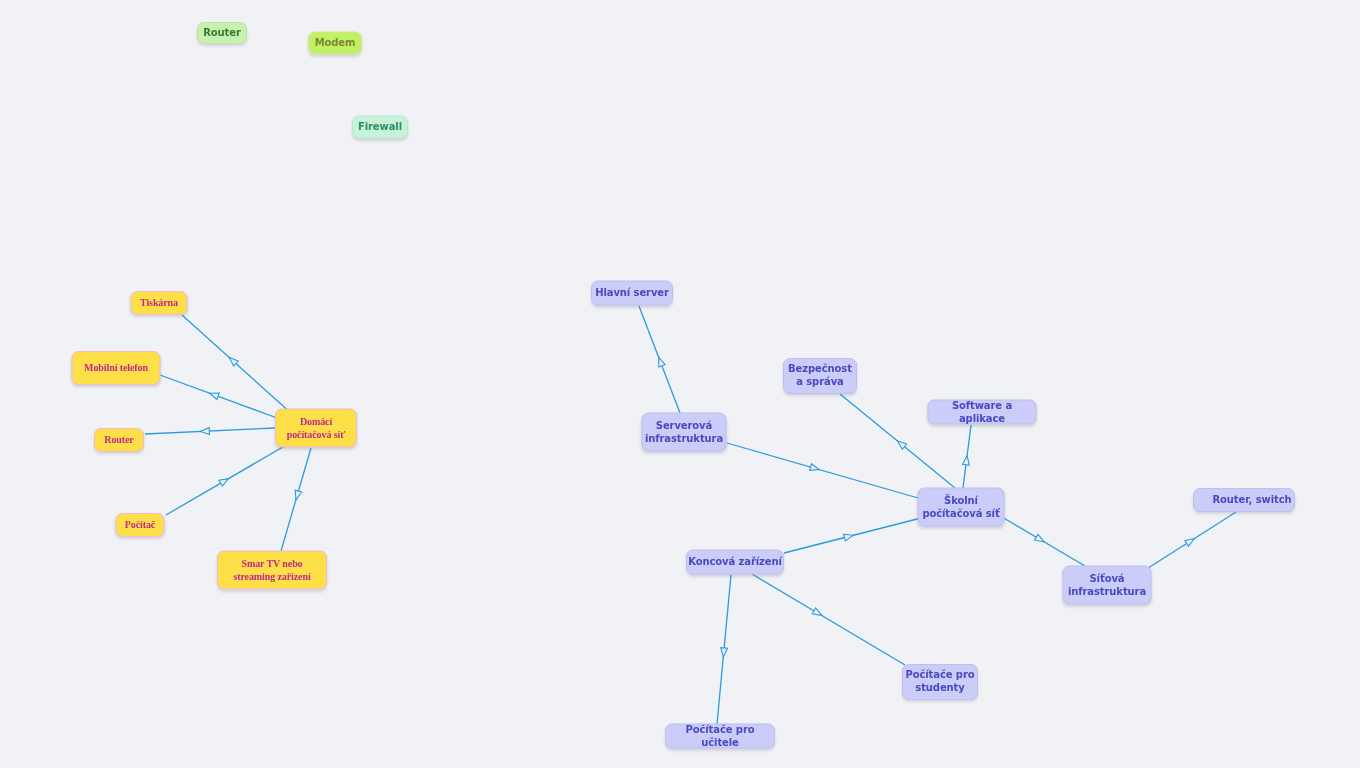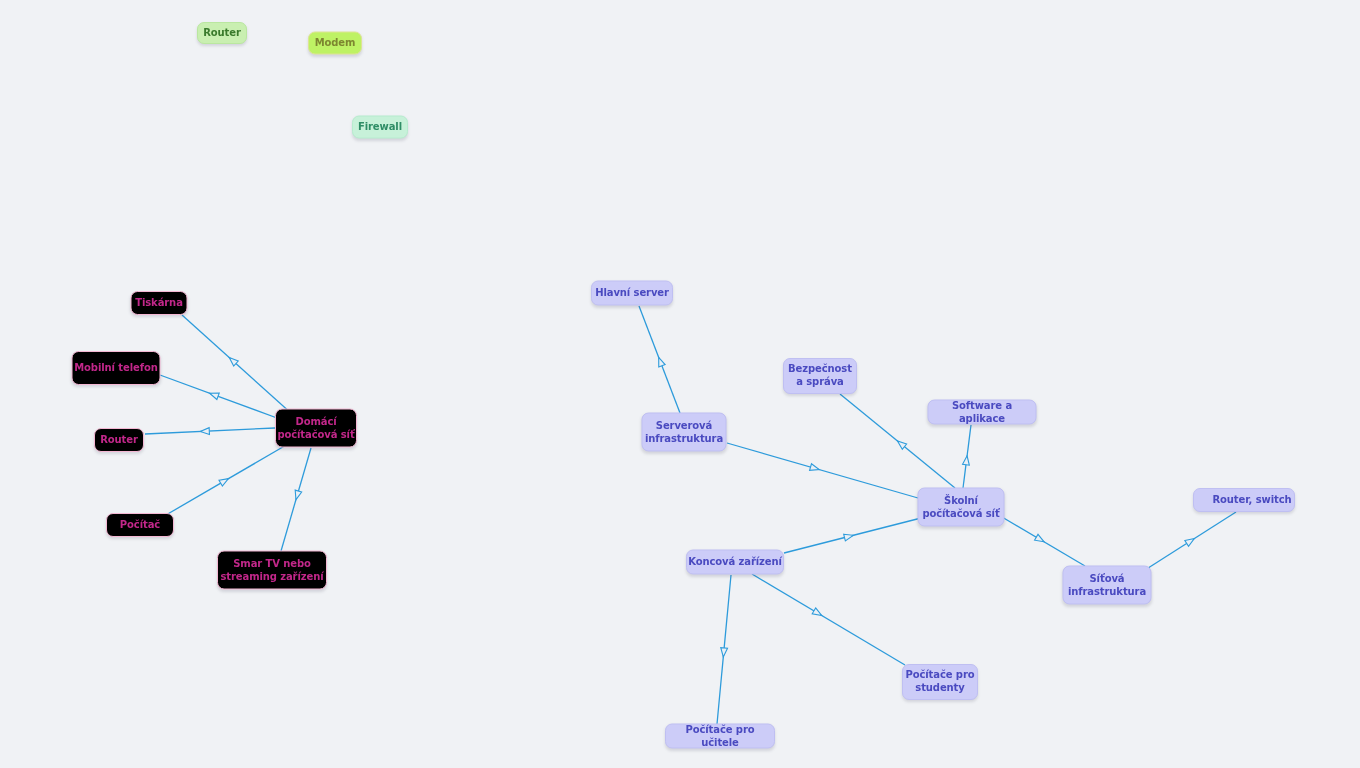--- a/index.html
+++ b/index.html
@@ -20,21 +20,21 @@
     border-radius:7px;
     font-weight:bold;
     line-height:1.28;
     letter-spacing:-0.1px;
     white-space:pre-line;
     box-shadow:0 2px 3px rgba(60,60,90,0.16);
     cursor:pointer;
     user-select:none;
     transform:translate(-50%,-50%);
   }
-  .node.pink{ background:#000000; color:#c2278a; border:1px solid #f4b7d3; }
+  .node.pink{ background:#fde047; color:#c2278a; border:1px solid #f4b7d3;font-family:Liberation Serif, serif; }
   .node.blue{ background:#ccccf8; color:#4a4ac0; border:1px solid #bfbff2; }
   .node.green{ background:#c9efb1; color:#3a7a2c; border:1px solid #bae7a0; }
   .node.yellow{ background:#bef264; color:#7d8630; border:1px solid #dde592; }
   .node.mint{ background:#c7f1d9; color:#2f8d66; border:1px solid #b6ecce; }
 </style>
 </head>
 <body>
 
 <div id="canvas">
   <svg id="edge-layer" viewBox="0 0 1360 768" width="1360" height="768">
@@ -95,21 +95,21 @@
         <polygon points="-4.5,-3.4 4.5,0 -4.5,3.4" fill="#eaf0f6" stroke="#2d9bdb" stroke-width="1.1" stroke-linejoin="miter" transform="translate(723.72,652.48) rotate(95.36773684715615)"></polygon>
       </g>
     </svg>
   <div id="node-layer">
       <div class="node green" style="left: 222px; top: 33px; width: 50px; height: 22px; font-size: 10px;">Router</div>
       <div class="node yellow" style="left: 335px; top: 43px; width: 54px; height: 23px; font-size: 10px;">Modem</div>
       <div class="node mint" style="left: 344px; top: 127px; width: 56px; height: 23px; font-size: 10px; margin-left: 36px;">Firewall</div>
       <div class="node pink" style="left: 159px; top: 303px; width: 57px; height: 24px; font-size: 10px;">Tiskárna</div>
       <div class="node pink" style="left: 116px; top: 368px; width: 89px; height: 34px; font-size: 10px;">Mobilní telefon</div>
       <div class="node pink" style="left: 119px; top: 440px; width: 50px; height: 24px; font-size: 10px;">Router</div>
-      <div class="node pink" style="left: 140px; top: 525px; width: 68px; height: 24px; font-size: 10px;">Počítač</div>
+      <div class="node pink" style="left: 140px; top: 525px; width: 49px; height: 24px; font-size: 10px;">Počítač</div>
       <div class="node pink" style="left: 272px; top: 570px; width: 110px; height: 39px; font-size: 10px;">Smar TV nebo
 streaming zařízení</div>
       <div class="node pink" style="left: 316px; top: 428px; width: 82px; height: 39px; font-size: 10px;">Domácí
 počítačová síť</div>
       <div class="node blue" style="left: 632px; top: 293px; width: 82px; height: 25px; font-size: 10px;">Hlavní server</div>
       <div class="node blue" style="left: 684px; top: 432px; width: 85px; height: 39px; font-size: 10px;">Serverová
 infrastruktura</div>
       <div class="node blue" style="left: 820px; top: 376px; width: 74px; height: 36px; font-size: 10px;">Bezpečnost
 a správa</div>
       <div class="node blue" style="left: 969px; top: 412px; width: 109px; height: 25px; font-size: 10px; margin-left: 13px;">Software a aplikace</div>

